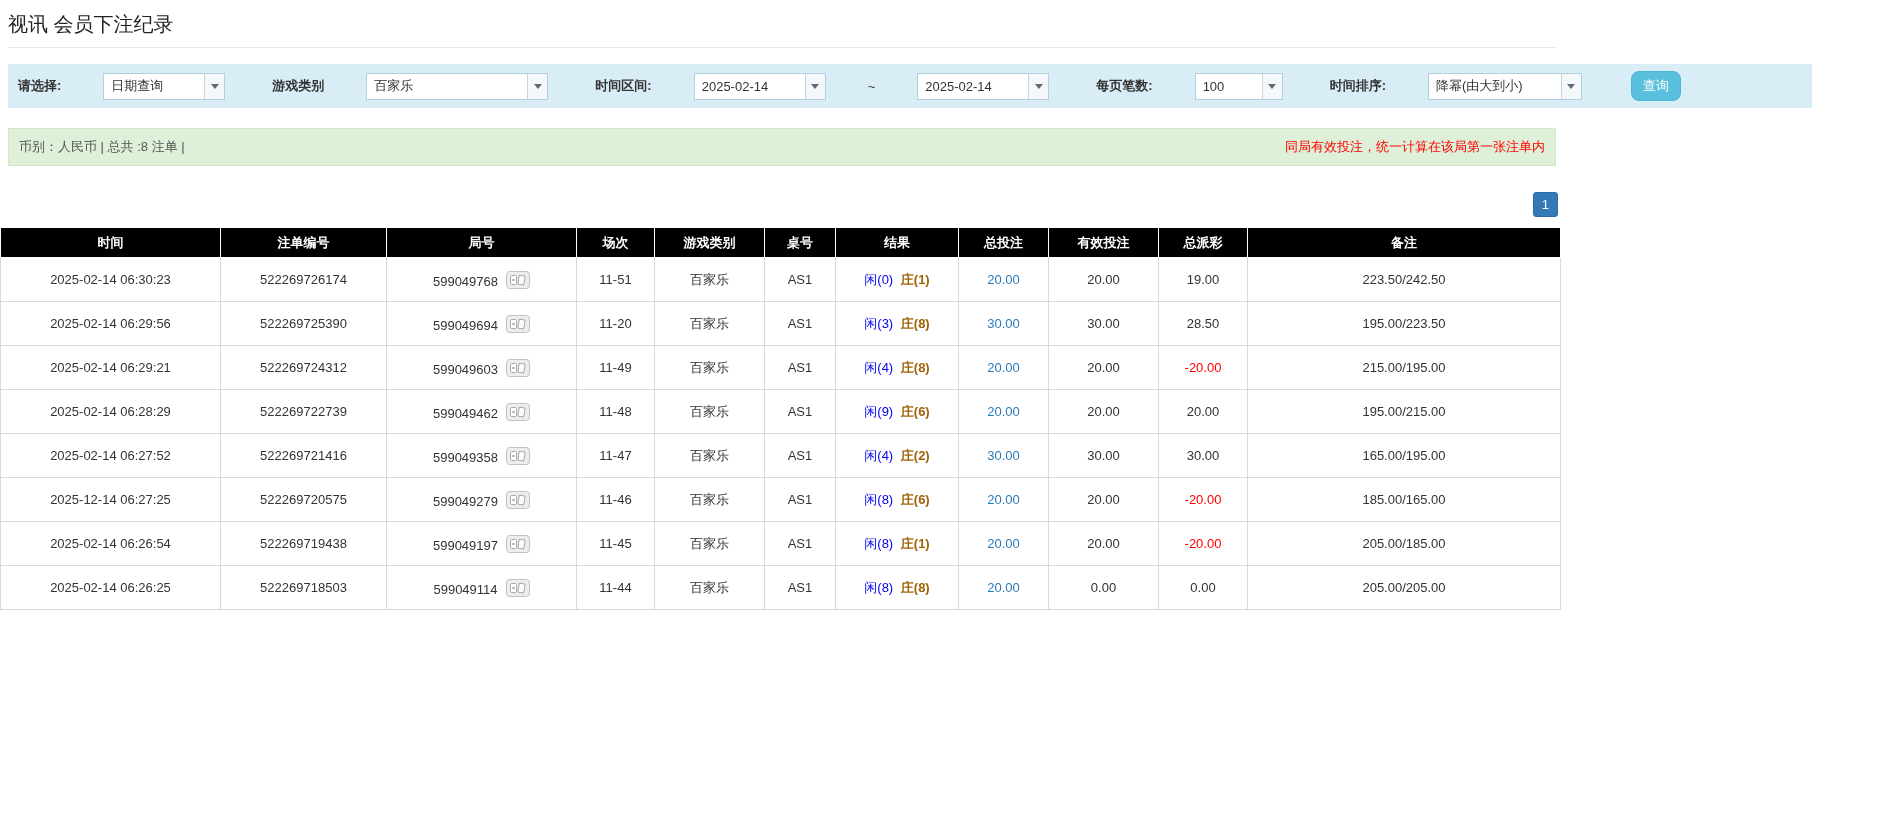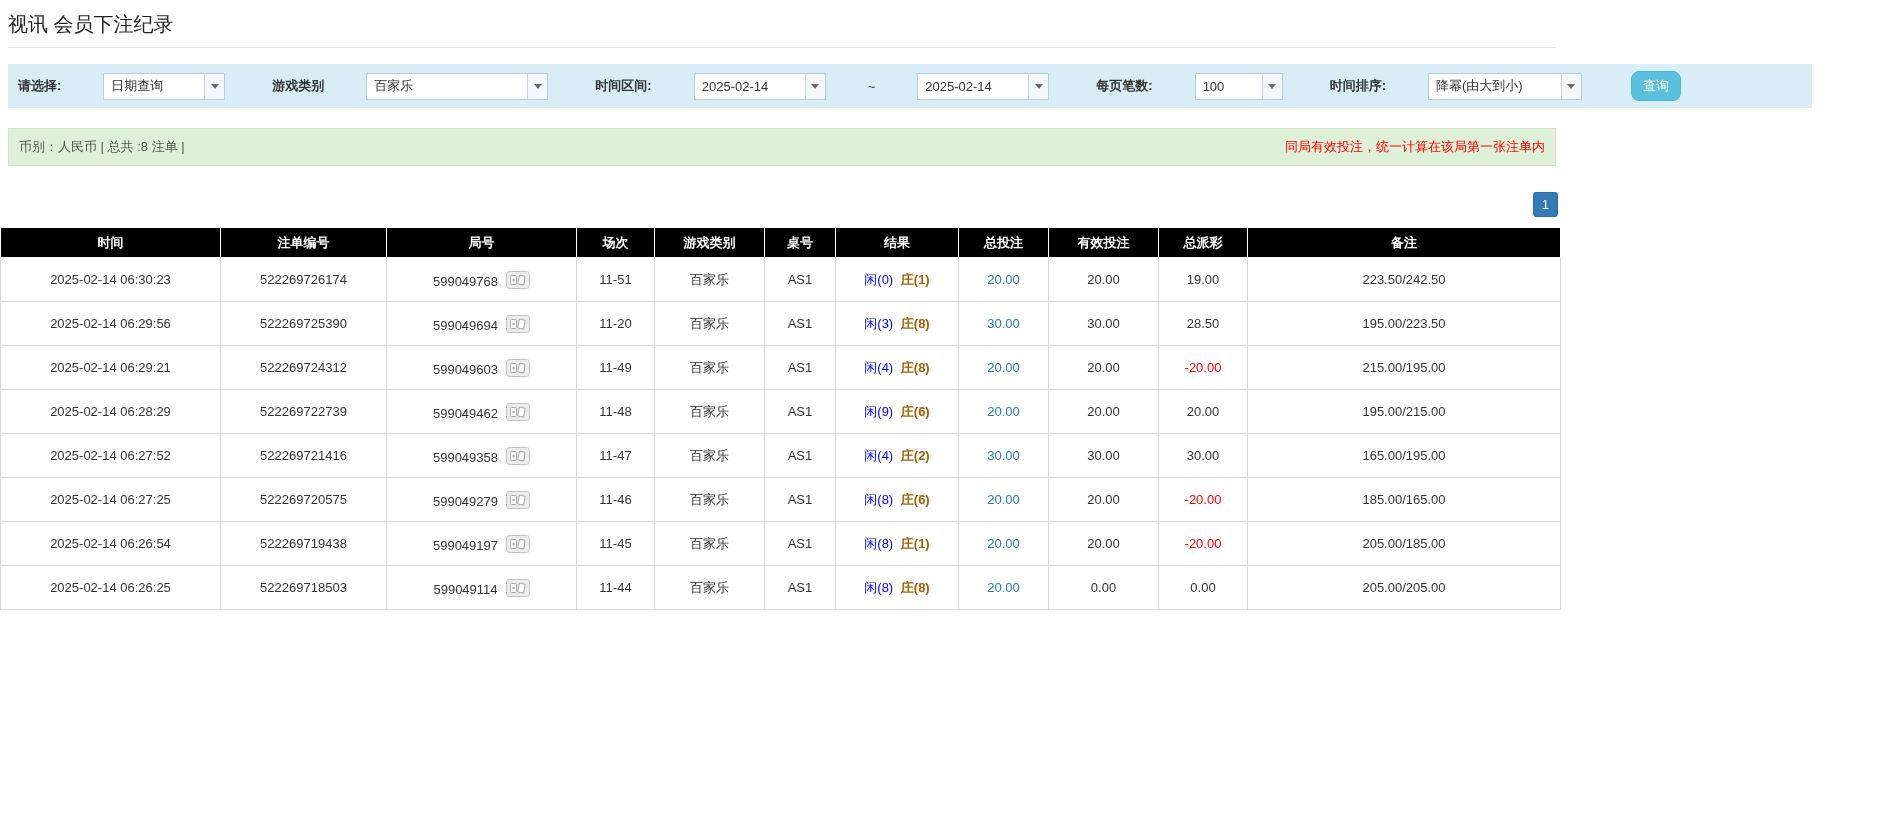--- a/index.html
+++ b/index.html
@@ -326,21 +326,21 @@
     <td>
       <span class="result-player">闲(4)</span>
       <span class="result-banker">庄(2)</span>
     </td>
     <td><a class="bet-link">30.00</a></td>
     <td><span>30.00</span></td>
     <td><span>30.00</span></td>
     <td><span>165.00/195.00</span></td>
   </tr>
           <tr>
-    <td><span>2025-02-14 06:27:25</span></td>
+    <td><span>2025-12-14 06:27:25</span></td>
     <td><span>522269720575</span></td>
     <td>
       <span class="round-cell-inner">
         <span>599049279</span>
         <span class="round-icon">
           <svg width="24" height="18" viewBox="0 0 24 18">
             <rect x="0.5" y="0.5" width="23" height="17" rx="3" fill="#ededed" stroke="#c2c2c2"></rect>
             <rect x="4.5" y="4.5" width="6" height="9" rx="1" fill="#fff" stroke="#a9a9a9"></rect>
             <g transform="rotate(10 15 9)">
               <rect x="12.5" y="4.5" width="6" height="9" rx="1" fill="#fff" stroke="#a9a9a9"></rect>

